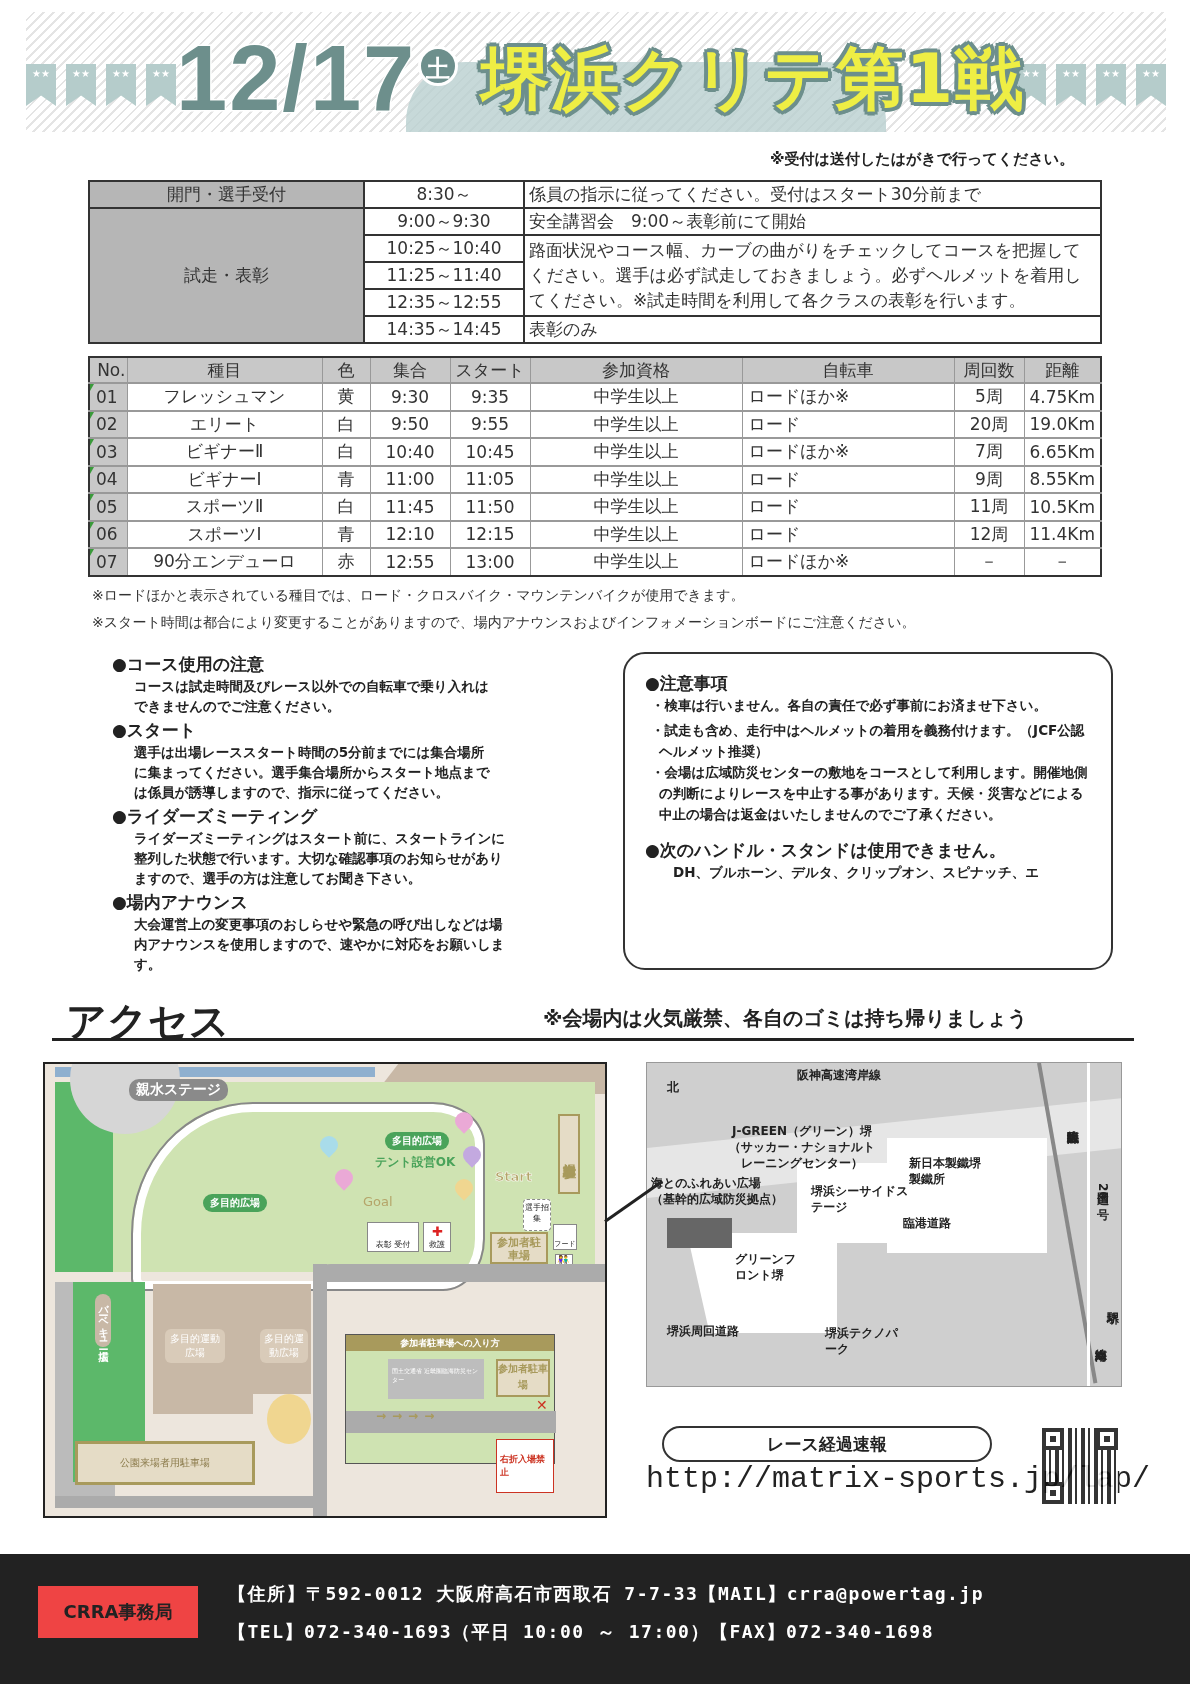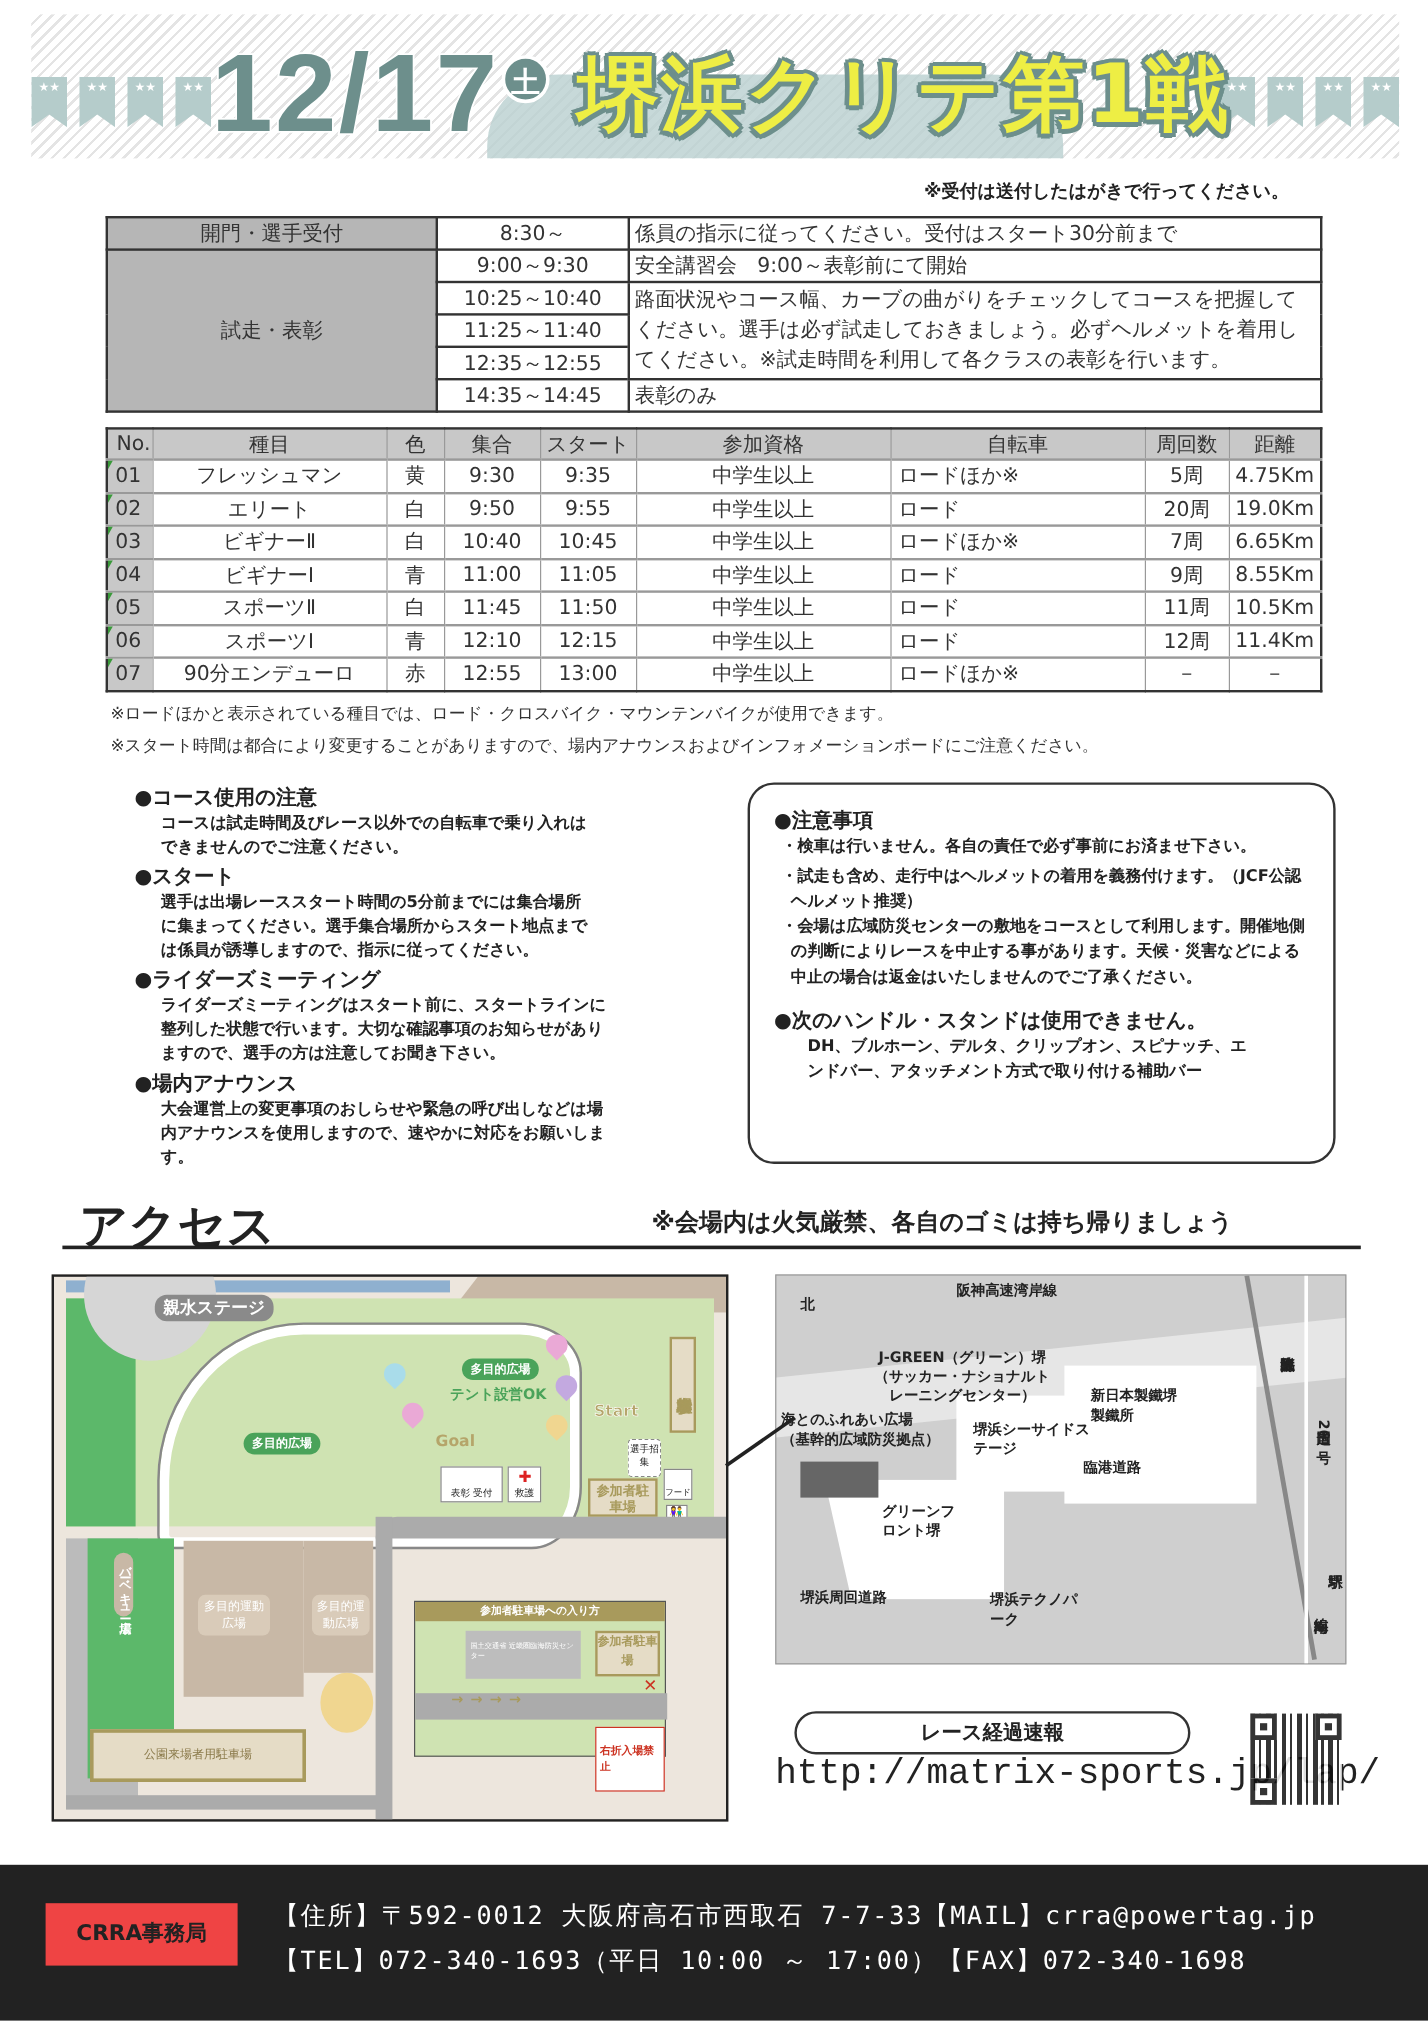--- a/index.html
+++ b/index.html
@@ -38,21 +38,21 @@
 .map1{position:absolute;left:43px;top:1062px;width:564px;height:456px;border:2px solid #222;background:#ede6dd;overflow:hidden}
 .map2{position:absolute;left:646px;top:1062px;width:476px;height:325px;background:#cfcfcf;border:1px solid #999;overflow:hidden}
 .lap-pill{position:absolute;left:662px;top:1426px;width:330px;height:36px;border:2px solid #333;border-radius:20px;text-align:center;font-size:17px;font-weight:bold;line-height:32px}
 .lap-url{position:absolute;left:646px;top:1462px;font-family:"Liberation Mono",monospace;font-size:30px;color:#222}
 .qr{position:absolute;left:1042px;top:1428px;width:76px;height:76px;background:
  repeating-linear-gradient(90deg,#111 0 4px,#fff 4px 7px,#111 7px 9px,#fff 9px 13px),#fff;opacity:.85}
 .qr .f{position:absolute;width:22px;height:22px;border:4px solid #111;background:#fff}
 .qr .f::after{content:"";position:absolute;left:4px;top:4px;width:6px;height:6px;background:#111}
 .footer{position:absolute;left:0;top:1554px;width:1190px;height:130px;background:#222}
 .footer .org{position:absolute;left:38px;top:32px;width:160px;height:52px;background:#ef4444;color:#222;font-weight:bold;font-size:18px;text-align:center;line-height:52px}
-.footer .l1,.footer .l2{position:absolute;left:228px;color:#fff;font-weight:normal;font-size:21px;letter-spacing:1.5px;font-family:"DejaVu Sans Mono",monospace}
+.footer .l1,.footer .l2{position:absolute;left:228px;color:#fff;font-weight:bold;font-size:18px;letter-spacing:1.5px;font-family:"DejaVu Sans Mono",monospace}
 .footer .l1{top:28px}.footer .l2{top:66px}
 .lbl{position:absolute;font-size:10px;font-weight:bold;color:#fff;border-radius:10px;padding:2px 7px}
 .m2t{position:absolute;font-size:12px;color:#222;font-weight:bold;line-height:16px}
 </style>
 </head>
 <body>
 
 <div class="banner">
   <div class="skyline"></div>
   <div class="flags" style="left:0">
@@ -221,21 +221,20 @@
     <div class="b">す。</div>
   </div>
 
 <div class="caution">
   <div class="h">●注意事項</div>
   <div class="li">・検車は行いません。各自の責任で必ず事前にお済ませ下さい。</div>
   <div class="li" style="margin-top:4px">・試走も含め、走行中はヘルメットの着用を義務付けます。（JCF公認ヘルメット推奨）</div>
   <div class="li">・会場は広域防災センターの敷地をコースとして利用します。開催地側の判断によりレースを中止する事があります。天候・災害などによる中止の場合は返金はいたしませんのでご了承ください。</div>
   <div class="h" style="margin-top:14px">●次のハンドル・スタンドは使用できません。</div>
   <div class="b">DH、ブルホーン、デルタ、クリップオン、スピナッチ、エ</div>
-  <div class="b">ンドバー、アタッチメント方式で取り付ける補助バー</div>
 </div>
 
 <div class="access-h">アクセス</div>
 <div class="access-note">※会場内は火気厳禁、各自のゴミは持ち帰りましょう</div>
 <div class="rule-line"></div>
 
 <div class="map1">
   <div style="position:absolute;left:10px;top:3px;width:320px;height:10px;background:#8fb0cf"></div>
   <div style="position:absolute;left:330px;top:0;width:232px;height:30px;background:#c8b8a6;clip-path:polygon(10% 0,100% 0,100% 100%,0 100%)"></div>
   <div style="position:absolute;left:10px;top:18px;width:540px;height:190px;background:#cfe3b2"></div>
@@ -246,21 +245,21 @@
   <div style="position:absolute;left:88px;top:40px;width:350px;height:185px;border:8px solid #fff;outline:2px solid #888;border-radius:120px 50px 40px 10px / 130px 40px 50px 10px"></div>
   <div class="lbl" style="left:158px;top:130px;background:#4aa35a">多目的広場</div>
   <div class="lbl" style="left:340px;top:68px;background:#4aa35a">多目的広場</div>
   <div style="position:absolute;left:330px;top:90px;font-size:12px;font-weight:bold;color:#4aa35a">テント設営OK</div>
   <div style="position:absolute;left:275px;top:72px;width:18px;height:18px;border-radius:50% 50% 0 50%;transform:rotate(45deg);background:#a9dcea"></div>
   <div style="position:absolute;left:290px;top:105px;width:18px;height:18px;border-radius:50% 50% 0 50%;transform:rotate(45deg);background:#eaa9d6"></div>
   <div style="position:absolute;left:410px;top:48px;width:18px;height:18px;border-radius:50% 50% 0 50%;transform:rotate(45deg);background:#eaa9d6"></div>
   <div style="position:absolute;left:418px;top:82px;width:18px;height:18px;border-radius:50% 50% 0 50%;transform:rotate(45deg);background:#c3a9e0"></div>
   <div style="position:absolute;left:410px;top:115px;width:18px;height:18px;border-radius:50% 50% 0 50%;transform:rotate(45deg);background:#f0d690"></div>
   <div style="position:absolute;left:450px;top:105px;font-size:13px;font-weight:bold;color:#b5a56a;-webkit-text-stroke:.5px #fff">Start</div>
-  <div style="position:absolute;left:318px;top:130px;font-size:13px;font-weight:bold;color:#b5a56a">Goal</div>
+  <div style="position:absolute;left:318px;top:130px;font-size:13px;font-weight:normal;color:#b5a56a">Goal</div>
   <div style="position:absolute;left:478px;top:135px;width:28px;height:32px;border:1px dashed #888;background:#fff;font-size:8px;text-align:center;padding-top:2px;border-radius:4px">選手招集</div>
   <div style="position:absolute;left:322px;top:158px;width:52px;height:30px;background:#fff;border:1px solid #888;font-size:8px;text-align:center;padding-top:16px">
     <span>表彰</span> <span>受付</span>
   </div>
   <div style="position:absolute;left:378px;top:158px;width:28px;height:30px;background:#fff;border:1px solid #888;font-size:8px;text-align:center;padding-top:16px;color:#222">
     <span style="position:absolute;left:8px;top:1px;color:#d22;font-size:13px;font-weight:bold">✚</span>
     <span>救護</span>
   </div>
   <div style="position:absolute;left:508px;top:160px;width:24px;height:26px;background:#fff;border:1px solid #888;font-size:7px;text-align:center;padding-top:14px">フード</div>
   <div style="position:absolute;left:510px;top:190px;width:18px;height:18px;background:#fff;border:1px solid #888;font-size:10px;text-align:center;color:#d22">👫</div>

